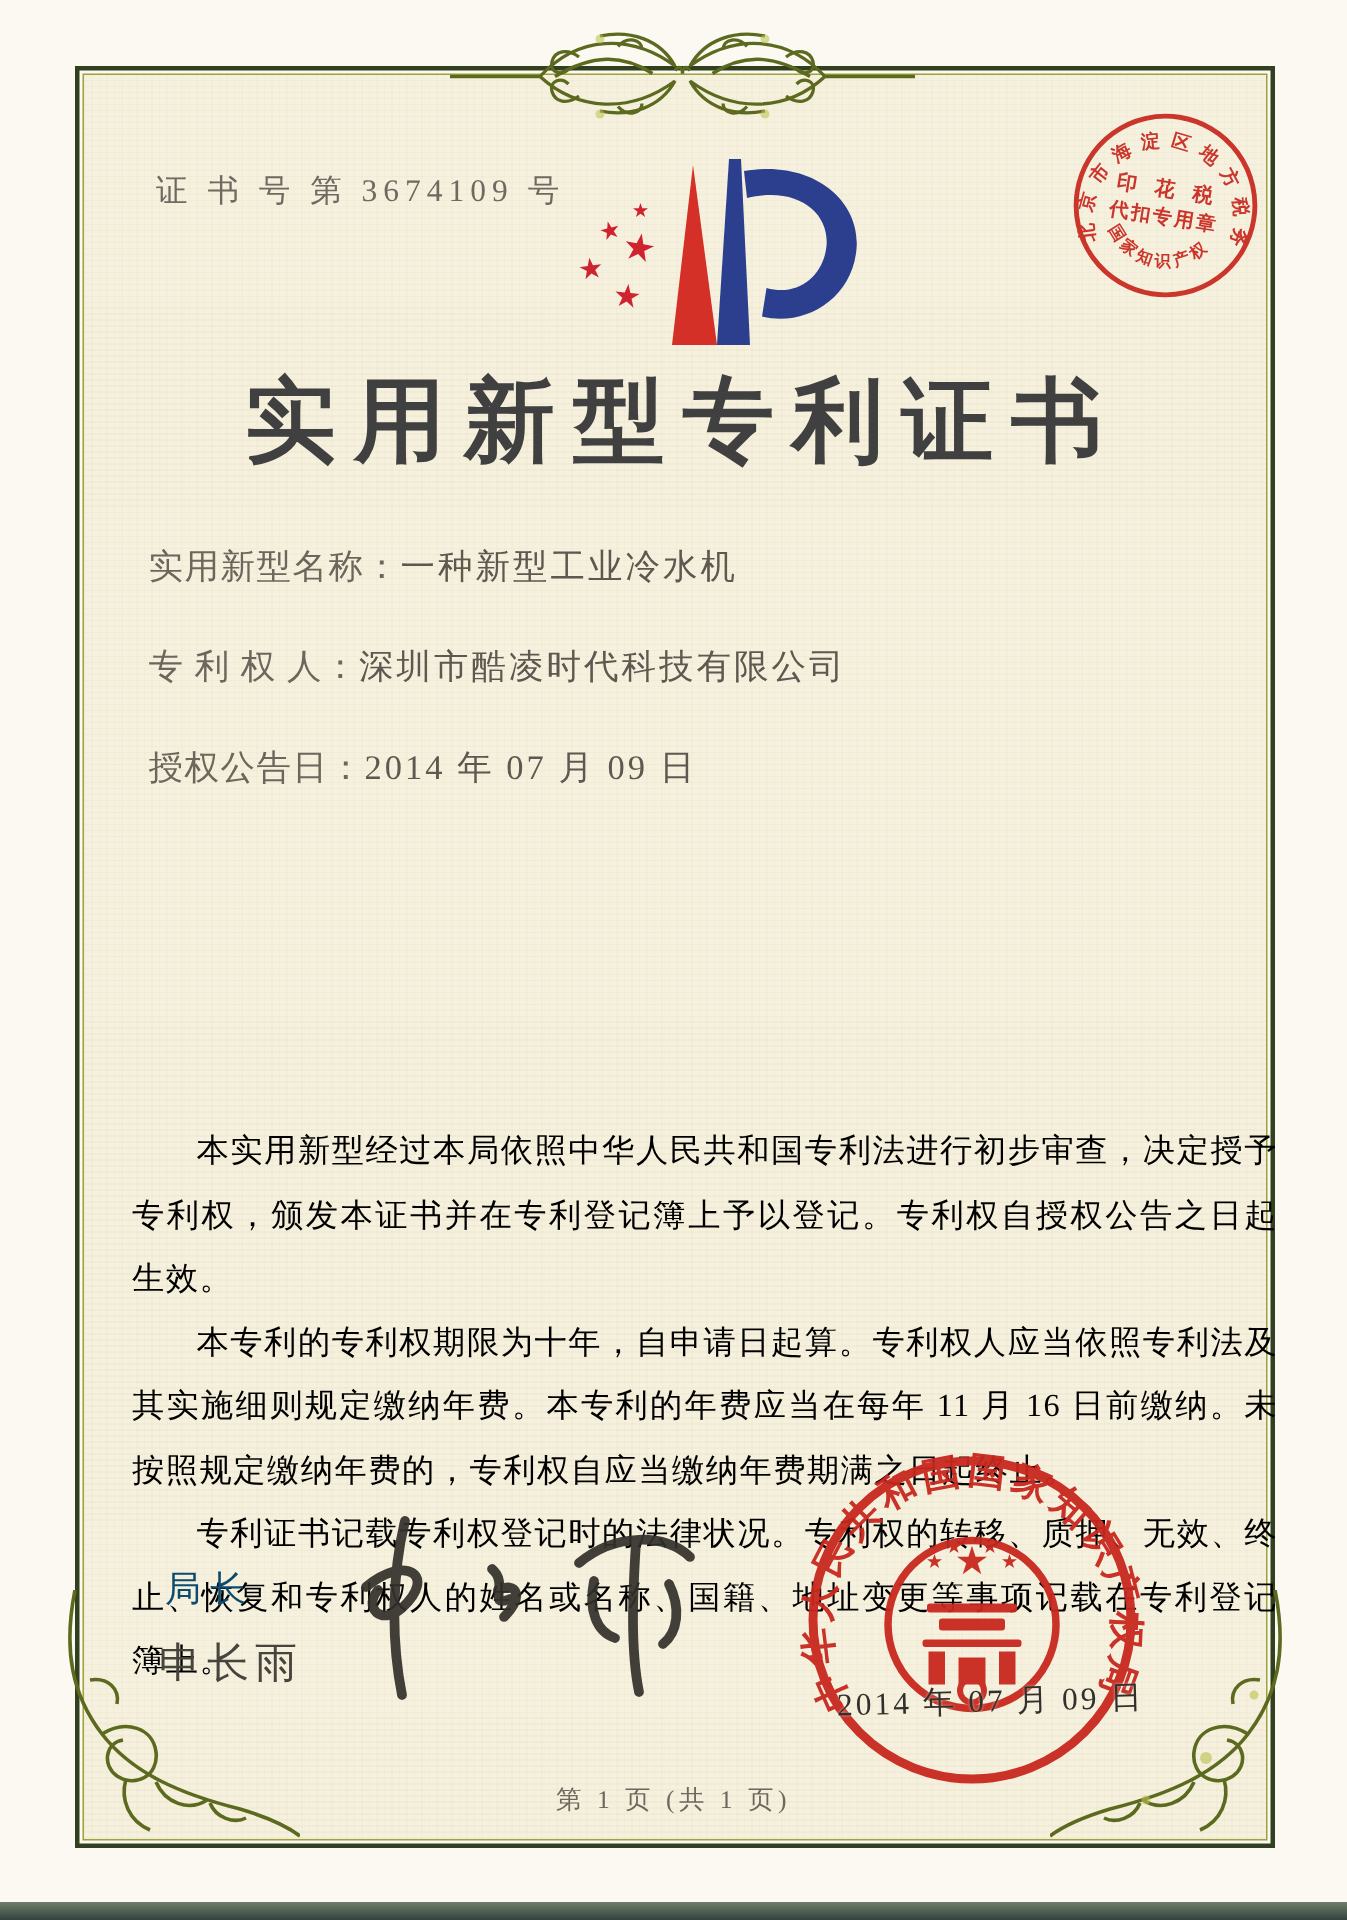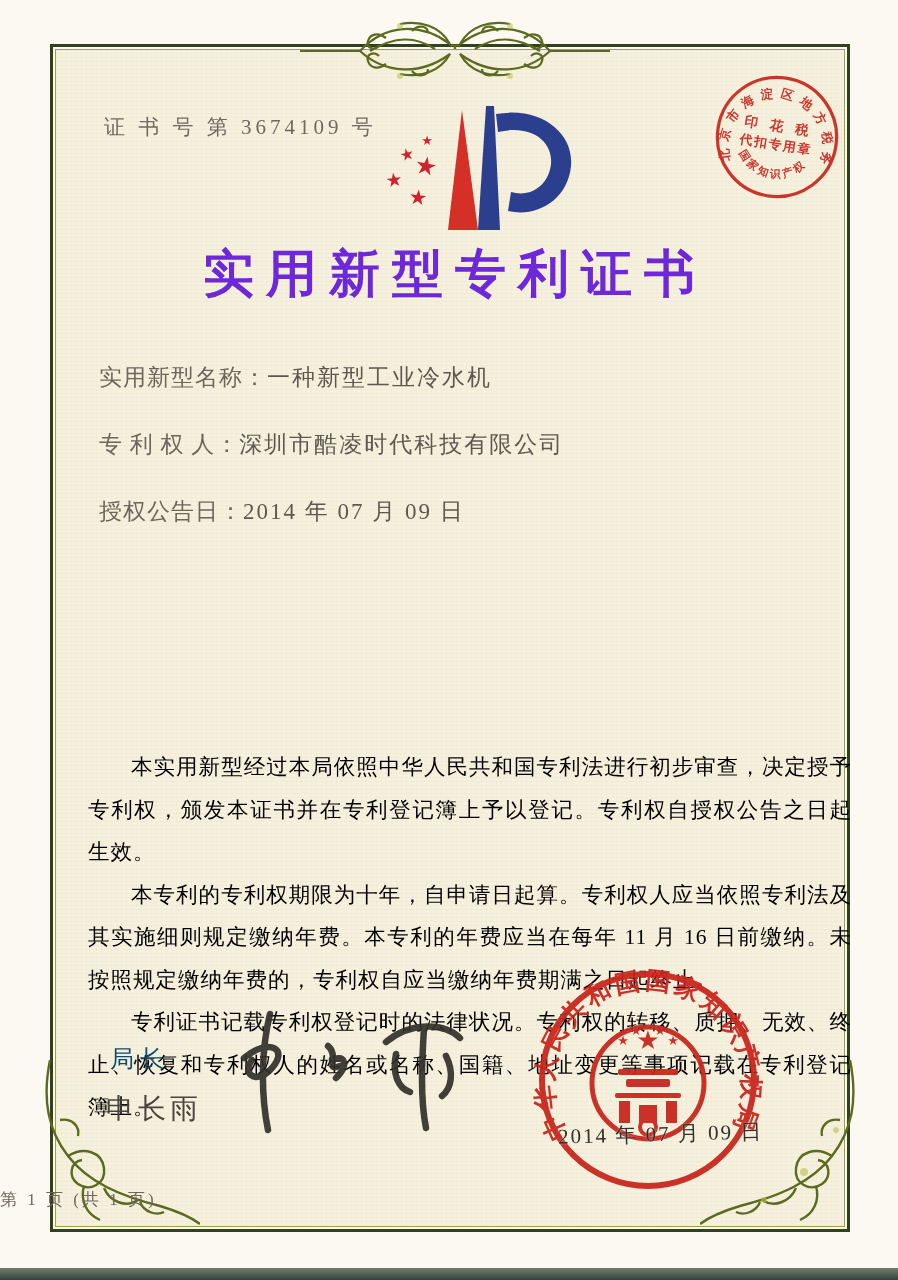--- a/index.html
+++ b/index.html
@@ -33,21 +33,21 @@
   
   .cert-no {
     position:absolute; left:80px; top:113px; font-size:21px; letter-spacing:4px;
     color:#6e6a61;
     margin-left:24px;
   }
   .logo { position:absolute; left:352px; top:104px; width:230px; height:130px; }
   .logo .star { position:absolute; color:#cf2430; transform:translate(-50%,-50%); line-height:1; }
   .title {
     position:absolute; left:0; top:240px; width:898px; text-align:center;
-    font-size:51px; font-weight:bold; color:#6d28d9; letter-spacing:12px; padding-left:12px;
+    font-size:61px; font-weight:bold; color:#404040; letter-spacing:12px; padding-left:12px;
   }
 
   
   .fields { position:absolute; left:99px; top:362px; width:700px; }
   .field-row { height:30px; margin-bottom:37px; font-size:23px; white-space:nowrap; }
   .field-label { color:#6c675c; letter-spacing:1px; }
   .field-value { color:#5d5850; letter-spacing:2px; }
 
   
   .body-text {
@@ -65,21 +65,21 @@
   
   .tax-seal  { position:absolute; left:712px; top:72px;  opacity:.93; }
   .issue-seal{ position:absolute; left:533px; top:965px; opacity:.95; }
   .issue-date {
     position:absolute; left:558px; top:1120px; font-size:21px; color:#32302c;
     letter-spacing:2px; transform:rotate(-1.5deg); text-shadow:0 0 2px rgba(246,241,222,.7);
   }
 
   
   .footer-page {
-    position:absolute; left:0; top:1188px; width:898px; text-align:left;
+    position:absolute; left:0; top:1188px; width:898px; text-align:center;
     font-size:17px; color:#6d685e; letter-spacing:3px;
   }
 </style>
 </head>
 <body>
 
 <div class="page">
 
   <div class="frame">
     <div class="frame-inner"></div>

